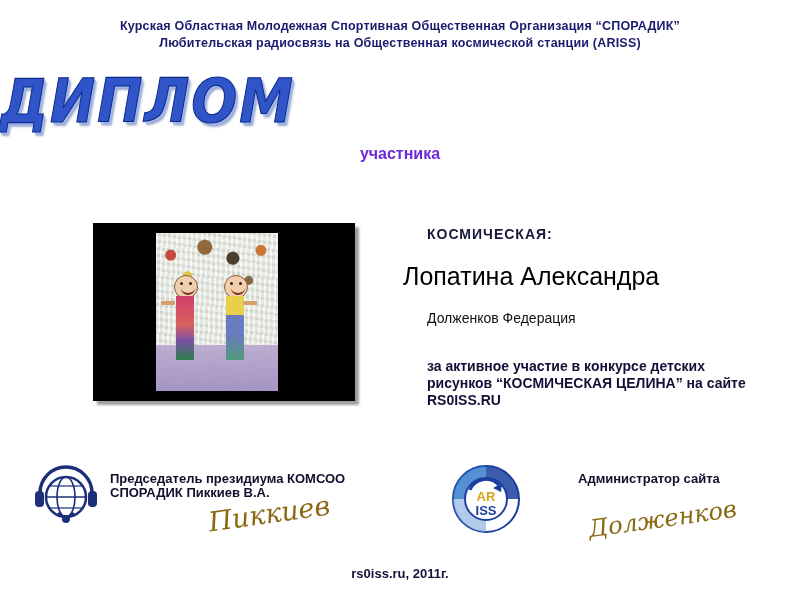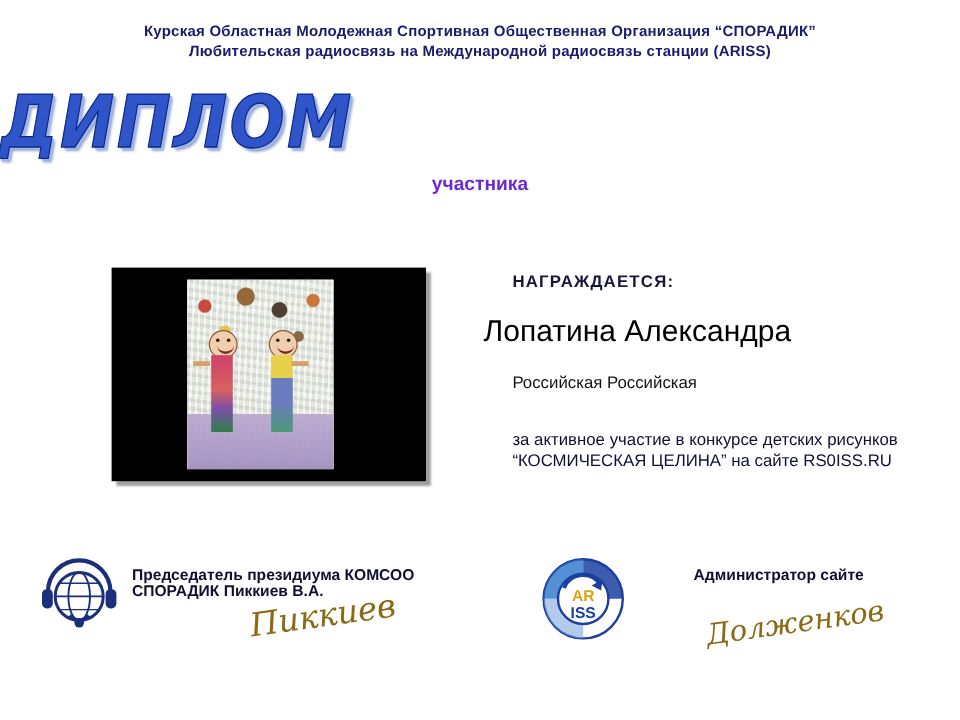--- a/index.html
+++ b/index.html
@@ -205,21 +205,21 @@
     top: 310px;
     font-size: 14px;
     color: #111111;
   }
   .reason {
     position: absolute;
     left: 427px;
     top: 358px;
     width: 330px;
     font-size: 14px;
-    font-weight: normal;
+    font-weight: bold;
     line-height: 17px;
     color: #101038;
   }
 
   
   .sig-block {
     position: absolute;
     font-size: 13px;
     font-weight: bold;
     line-height: 14px;
@@ -267,21 +267,21 @@
     color: #12123a;
   }
 </style>
 </head>
 <body>
 
 <div class="certificate">
 
   <div class="header">
     <div>Курская Областная Молодежная Спортивная Общественная Организация “СПОРАДИК”</div>
-    <div>Любительская радиосвязь на Международной радиосвязь станции (ARISS)</div>
+    <div>Любительская радиосвязь на Общественная космической станции (ARISS)</div>
   </div>
 
   <div class="title-wrap">
     <span class="title">ДИПЛОМ</span>
   </div>
   <div class="subtitle">участника</div>
 
   <div class="photo-shadow"></div>
   <div class="photo-frame">
     <div class="photo-inner">
@@ -302,23 +302,23 @@
           <div class="eye" style="left:5px;"></div>
           <div class="eye" style="left:14px;"></div>
           <div class="face"></div>
         </div>
         <div class="body"></div>
         <div class="arm" style="left:21px;"></div>
       </div>
     </div>
   </div>
 
-  <div class="awarded-label">НАГРАЖДАЕТСЯ:</div>
+  <div class="awarded-label">КОСМИЧЕСКАЯ:</div>
   <div class="recipient">Лопатина Александра</div>
-  <div class="country">Российская Российская</div>
+  <div class="country">Долженков Федерация</div>
   <div class="reason">за активное участие в конкурсе детских рисунков “КОСМИЧЕСКАЯ ЦЕЛИНА” на сайте RS0ISS.RU</div>
 
   <div class="emblem-komsoo">
     <svg viewBox="0 0 68 68" width="68" height="68" aria-hidden="true">
       <circle cx="36" cy="34" r="20" fill="none" stroke="#1b2f7a" stroke-width="2.5"></circle>
       <ellipse cx="36" cy="34" rx="9" ry="20" fill="none" stroke="#1b2f7a" stroke-width="1.6"></ellipse>
       <line x1="16" y1="34" x2="56" y2="34" stroke="#1b2f7a" stroke-width="1.6"></line>
       <line x1="20" y1="23" x2="52" y2="23" stroke="#1b2f7a" stroke-width="1.2"></line>
       <line x1="20" y1="45" x2="52" y2="45" stroke="#1b2f7a" stroke-width="1.2"></line>
       <path d="M10 30 A26 26 0 0 1 62 30" fill="none" stroke="#1b2f7a" stroke-width="3.5"></path>
@@ -341,19 +341,20 @@
       <text x="36" y="38" font-family="Liberation Sans, sans-serif" font-size="13" font-weight="bold" fill="#d6a416" text-anchor="middle">AR</text>
       <text x="36" y="52" font-family="Liberation Sans, sans-serif" font-size="13" font-weight="bold" fill="#1b3fa0" text-anchor="middle">ISS</text>
     </svg>
   </div>
 
   <div class="sig-block sig-left-text">
     <div>Председатель президиума КОМСОО</div>
     <div>СПОРАДИК Пиккиев В.А.</div>
   </div>
   <div class="sig-block sig-right-text">
-    <div>Администратор сайте</div>
+    <div>Администратор сайта</div>
   </div>
 
   <div class="signature sig-1">Пиккиев</div>
   <div class="signature sig-2">Долженков</div>
 
+  <div class="footer">rs0iss.ru, 2011г.</div>
 </div>
 
 </body></html>

